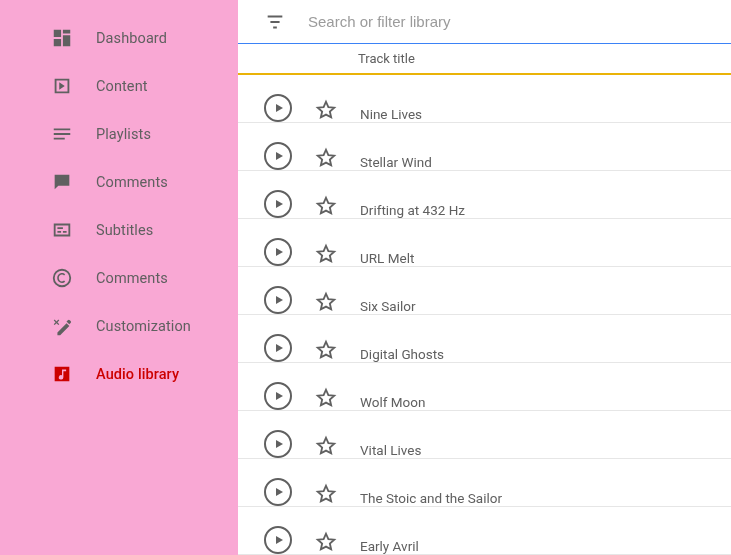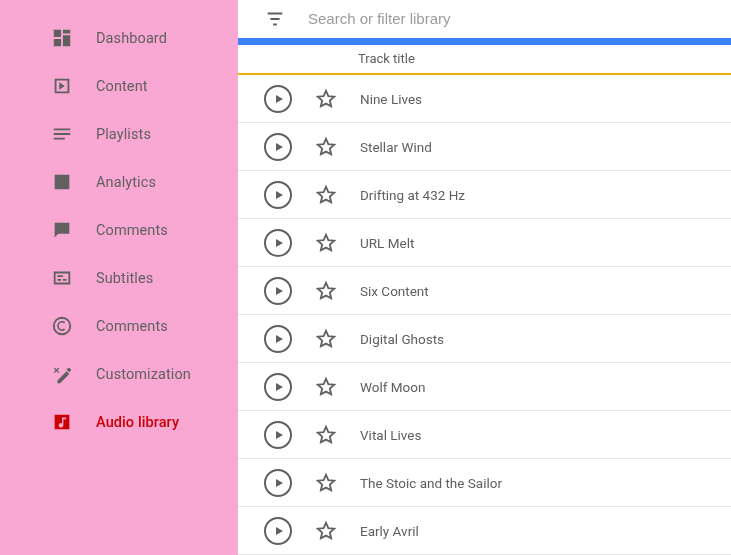--- a/index.html
+++ b/index.html
@@ -49,21 +49,21 @@
     flex: 1;
     display: flex;
     flex-direction: column;
     border-left: 0;
   }
   .search-row {
     display: flex;
     align-items: center;
     height: 52px;
     padding-left: 26px;
-    border-bottom: 7px solid #3b82f6;
+    border-bottom: 1px solid #3b82f6;
   }
   .filter-icon { width: 22px; height: 22px; display:flex; align-items:center; }
   .filter-icon svg { width: 22px; height: 22px; fill: #606060; }
   .search-input {
     border: none; outline: none;
     font-size: 15px;
     color: #606060;
     margin-left: 20px;
     width: 320px;
     background: transparent;
@@ -78,21 +78,21 @@
     border-bottom: 2px solid #eab308;
   }
   .header-title {
     margin-left: 94px; 
     font-size: 13px;
     color: #606060;
   }
 
   .track-row {
     display: flex;
-    align-items: center;
+    align-items: flex-end;
     height: 48px;
     padding-left: 26px;
     border-bottom: 1px solid #e6e6e6;
   }
   .play-btn {
     width: 28px; height: 28px;
     border: 2px solid #606060;
     border-radius: 50%;
     display: flex; align-items: center; justify-content: center;
     cursor: pointer;
@@ -139,28 +139,20 @@
 
     <div class="side-item">
       <span class="icon">
         <svg viewBox="0 0 24 24">
             <path d="M3 6h18v2H3V6zm0 5h18v2H3v-2zm0 5h12v2H3v-2z"></path>
           </svg>
       </span>
       <span class="label">Playlists</span>
     </div>
 
-    <div class="side-item">
-      <span class="icon">
-        <svg viewBox="0 0 24 24">
-            <path d="M4 4h16v16H4V4zm3 10h2v4H7v-4zm4-5h2v9h-2V9zm4 3h2v6h-2v-6z"></path>
-          </svg>
-      </span>
-      <span class="label">Analytics</span>
-    </div>
 
     <div class="side-item">
       <span class="icon">
         <svg viewBox="0 0 24 24">
             <path d="M4 4h16v12H8l-4 4V4zm3 4h10v2H7V8zm0 3h7v2H7v-2z"></path>
           </svg>
       </span>
       <span class="label">Comments</span>
     </div>
 
@@ -275,21 +267,21 @@
           <div class="play-btn">
             <svg viewBox="0 0 24 24">
               <path d="M6 4l14 8-14 8V4z"></path>
             </svg>
           </div>
           <div class="star-btn">
             <svg viewBox="0 0 24 24">
               <path d="M12 3l2.6 5.8 6.4.6-4.8 4.3 1.4 6.3L12 17l-5.6 3 1.4-6.3L3 9.4l6.4-.6L12 3z"></path>
             </svg>
           </div>
-          <span class="track-title">Six Content</span>
+          <span class="track-title">Six Sailor</span>
         </div>
         <div class="track-row">
           <div class="play-btn">
             <svg viewBox="0 0 24 24">
               <path d="M6 4l14 8-14 8V4z"></path>
             </svg>
           </div>
           <div class="star-btn">
             <svg viewBox="0 0 24 24">
               <path d="M12 3l2.6 5.8 6.4.6-4.8 4.3 1.4 6.3L12 17l-5.6 3 1.4-6.3L3 9.4l6.4-.6L12 3z"></path>

